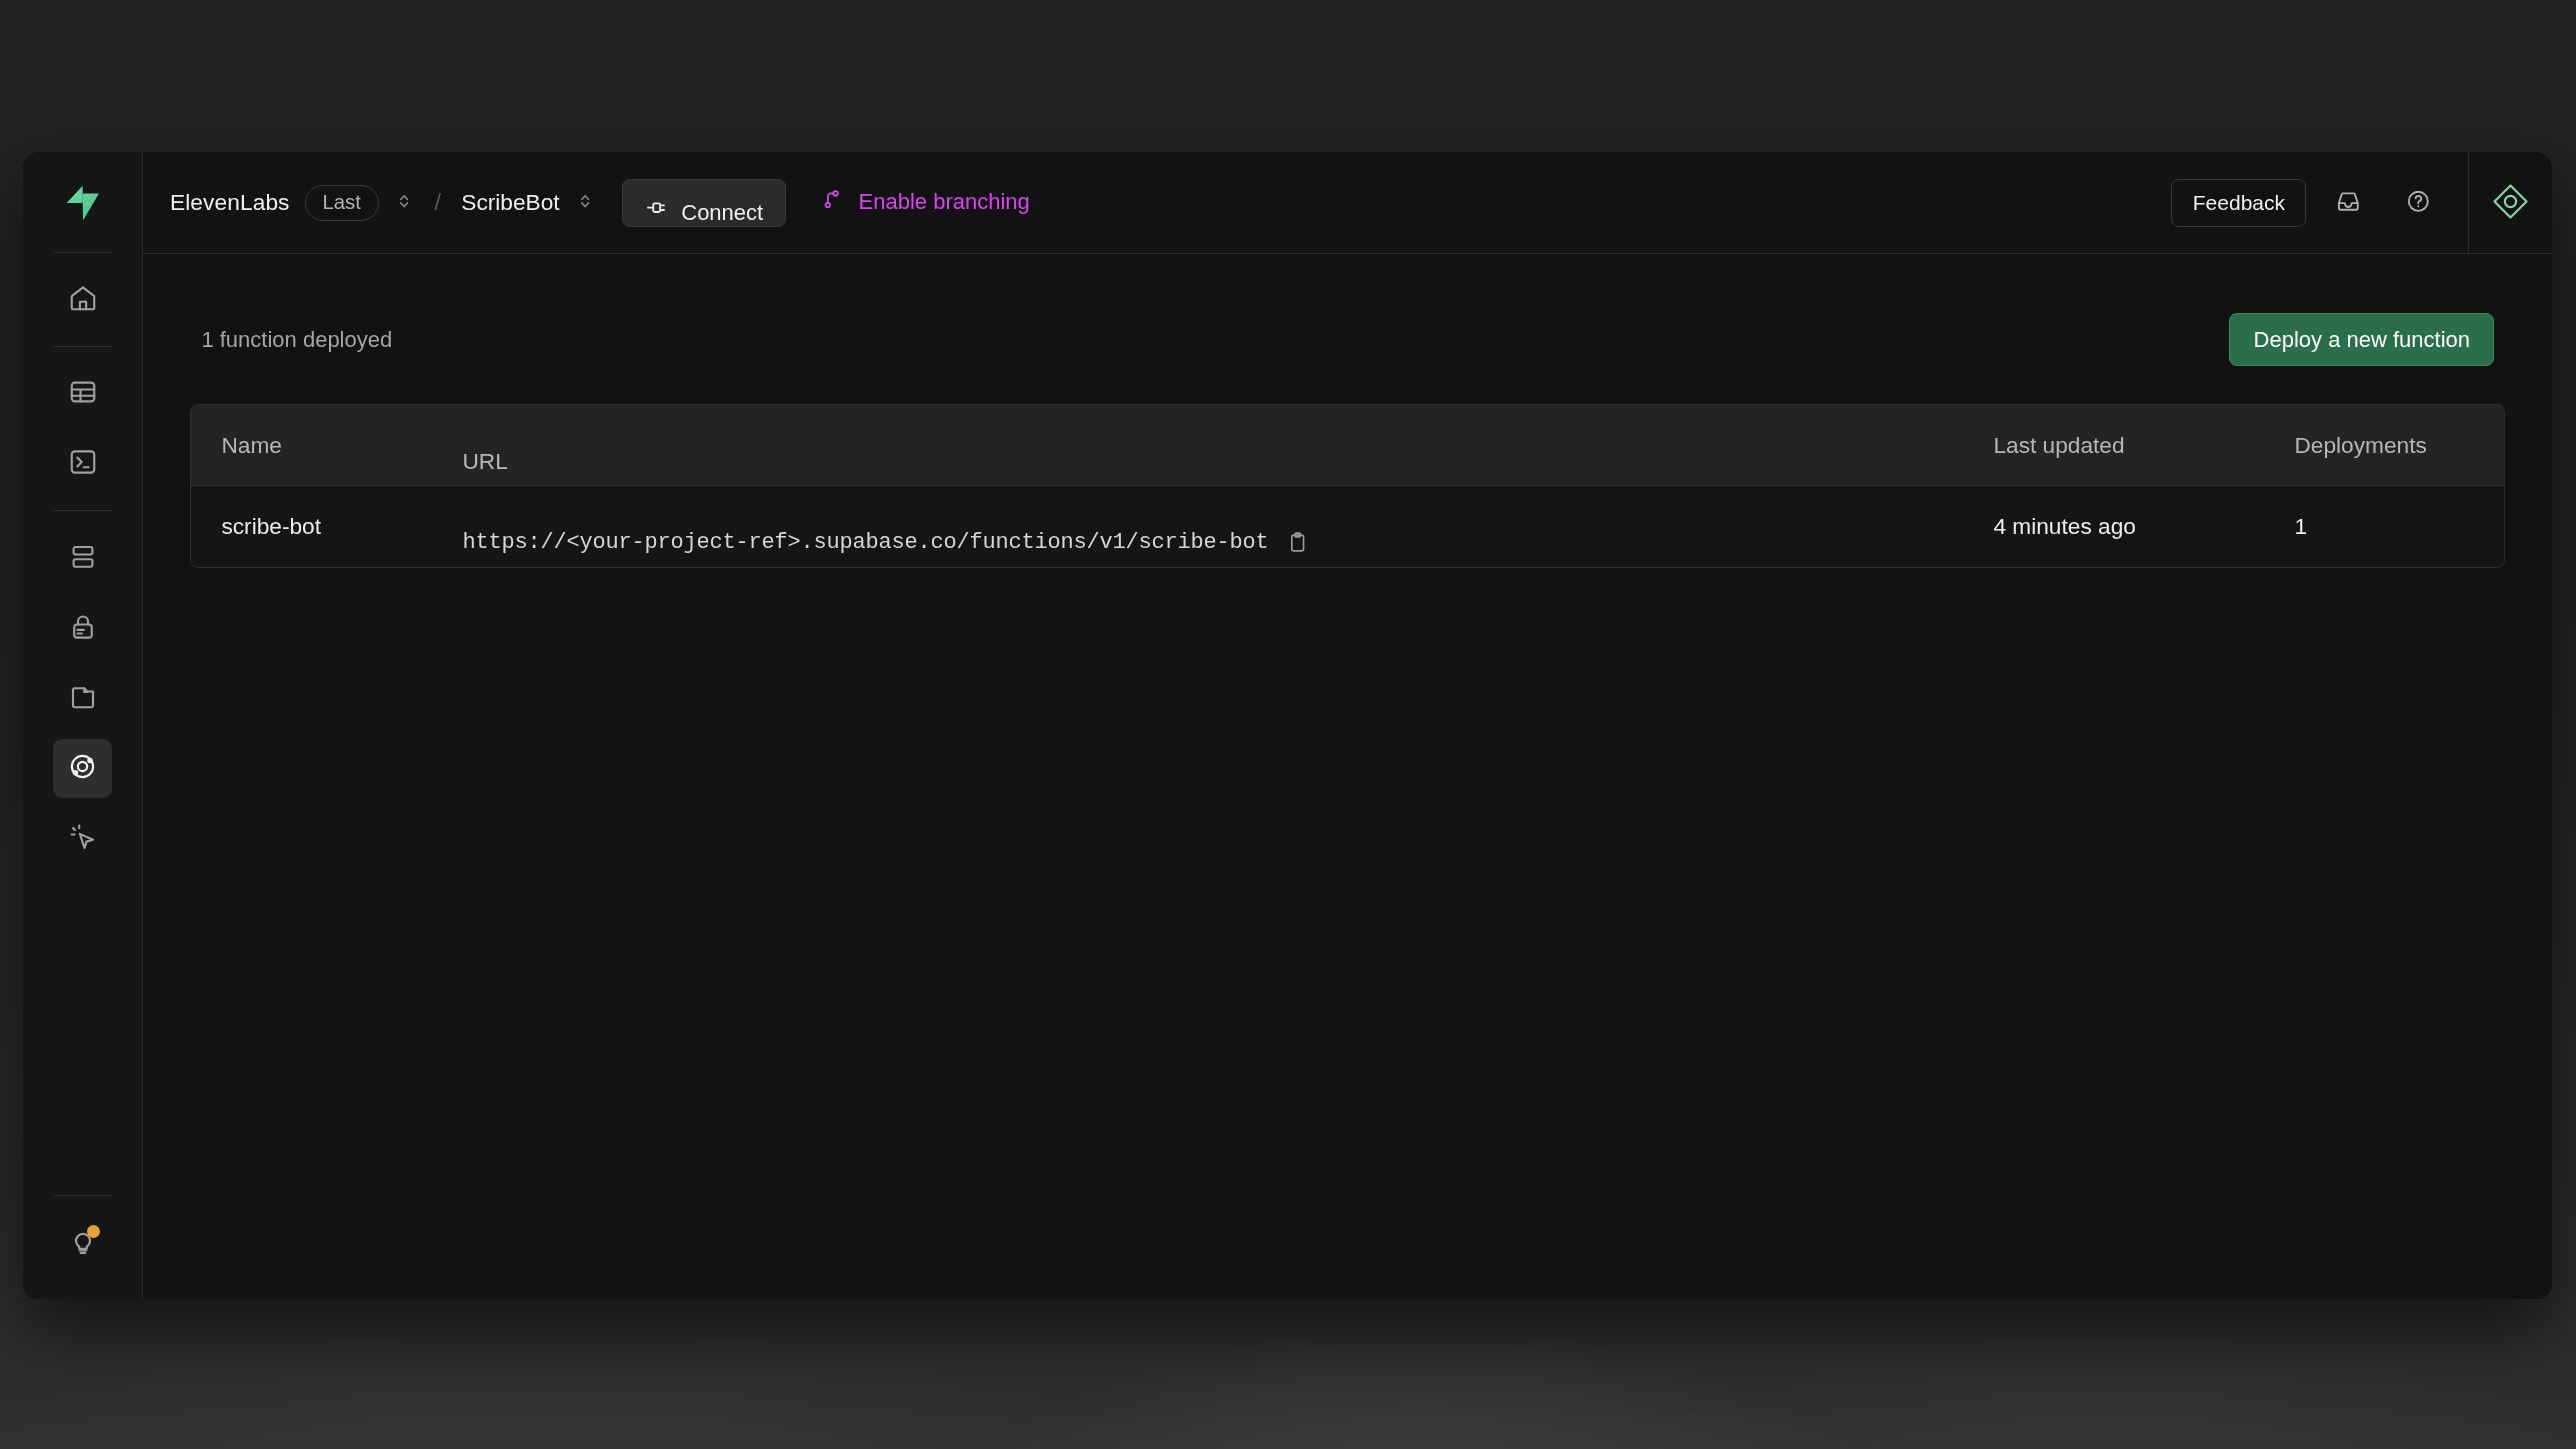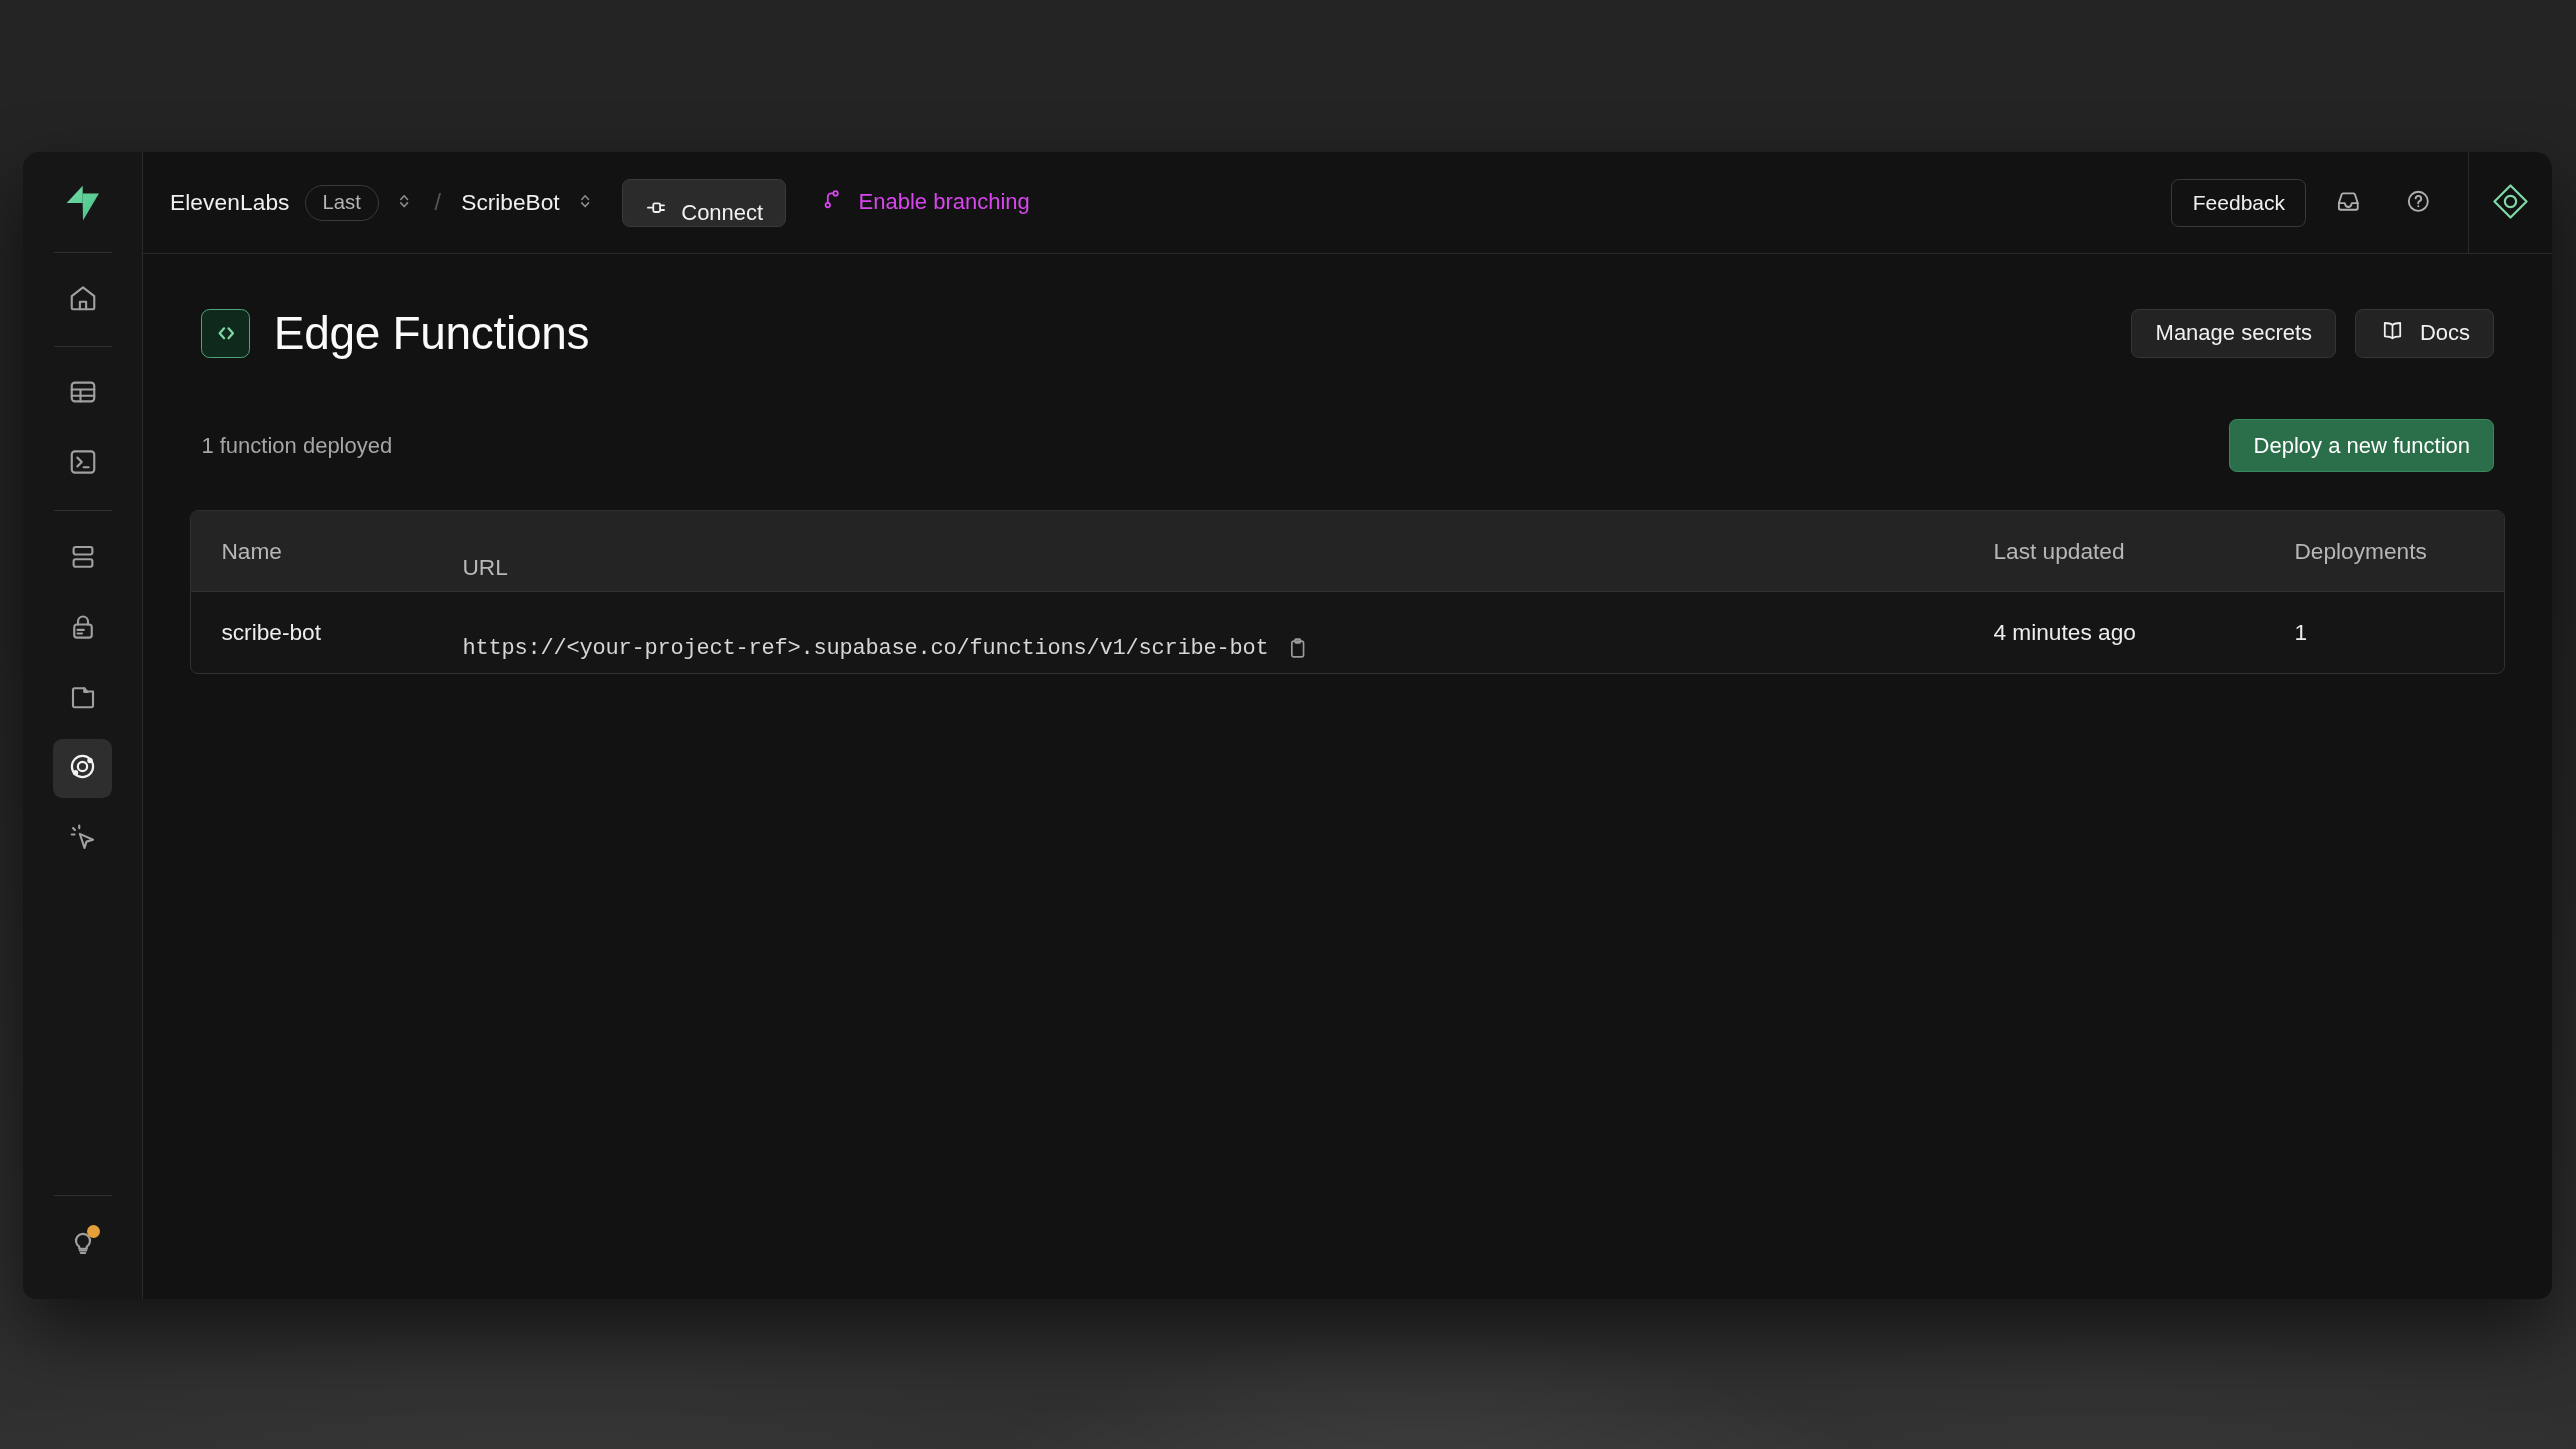--- a/index.html
+++ b/index.html
@@ -482,44 +482,20 @@
               <path d="M12 2.6 L21.4 12 L12 21.4 L2.6 12 Z"></path>
               <circle cx="12" cy="12" r="3.3"></circle>
             </svg>
           </span>
         </div>
       </div>
     </div>
 
     <div class="main">
 
-      <div class="page-head">
-        <span class="title-icon">
-          <svg width="26.6" height="26.6" viewBox="0 0 24 24" fill="none" stroke="currentColor" stroke-width="2" stroke-linecap="round" stroke-linejoin="round">
-            <path d="M10 7.5 L6 12 L10 16.5 M14 7.5 L18 12 L14 16.5"></path>
-          </svg>
-        </span>
-        <h1 class="page-title">Edge Functions</h1>
-
-        <div class="page-head-actions">
-          <div class="ghost-btn">
-            <span>Manage secrets</span>
-          </div>
-          <div class="ghost-btn">
-            <span>
-              <svg width="25" height="25" viewBox="0 0 24 24" fill="none" stroke="currentColor" stroke-width="1.7" stroke-linecap="round" stroke-linejoin="round">
-                <path d="M12 6.6 C10.4 5.2 8.4 4.8 4.6 4.8 V17.6 C8.4 17.6 10.4 18 12 19.4"></path>
-                <path d="M12 6.6 C13.6 5.2 15.6 4.8 19.4 4.8 V17.6 C15.6 17.6 13.6 18 12 19.4"></path>
-                <path d="M12 6.6 V19.4"></path>
-              </svg>
-            </span>
-            <span>Docs</span>
-          </div>
-        </div>
-      </div>
 
       <div class="toolbar">
         <span class="deployed-count">1 function deployed</span>
         <button class="primary-btn">Deploy a new function</button>
       </div>
 
       <div class="table">
 
         <div class="trow thead">
           <div class="cell cell-name">Name</div>

